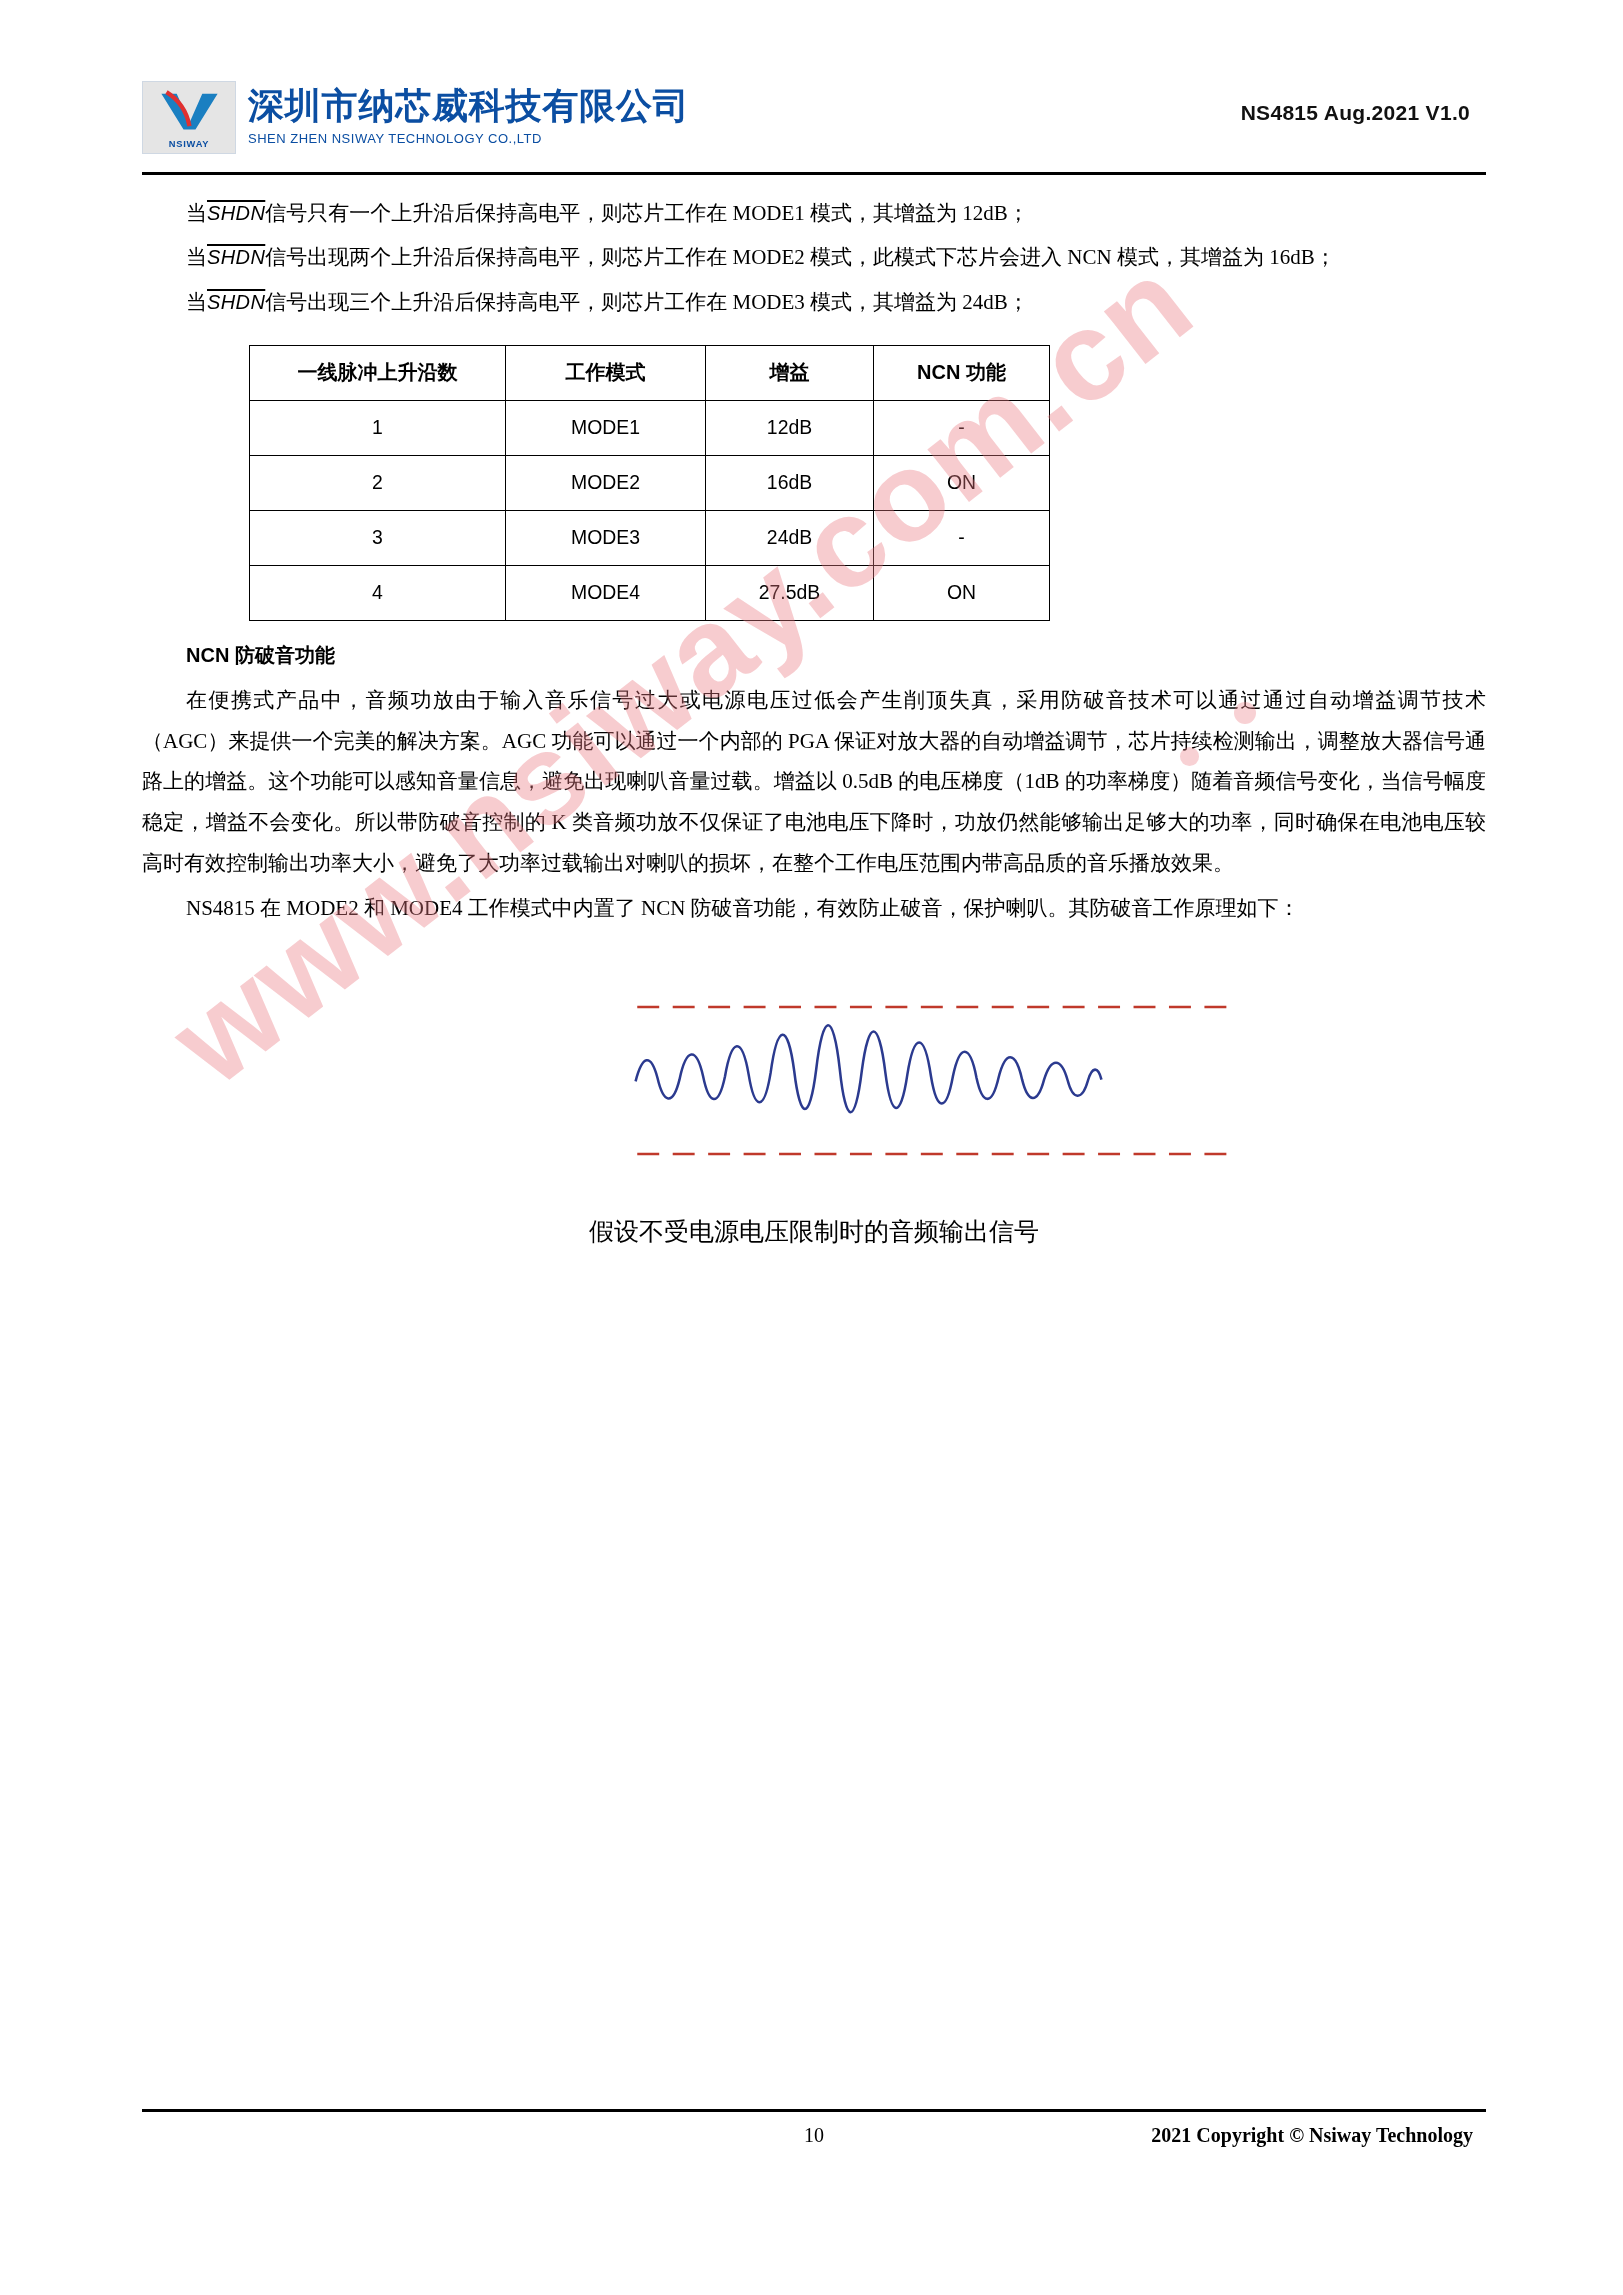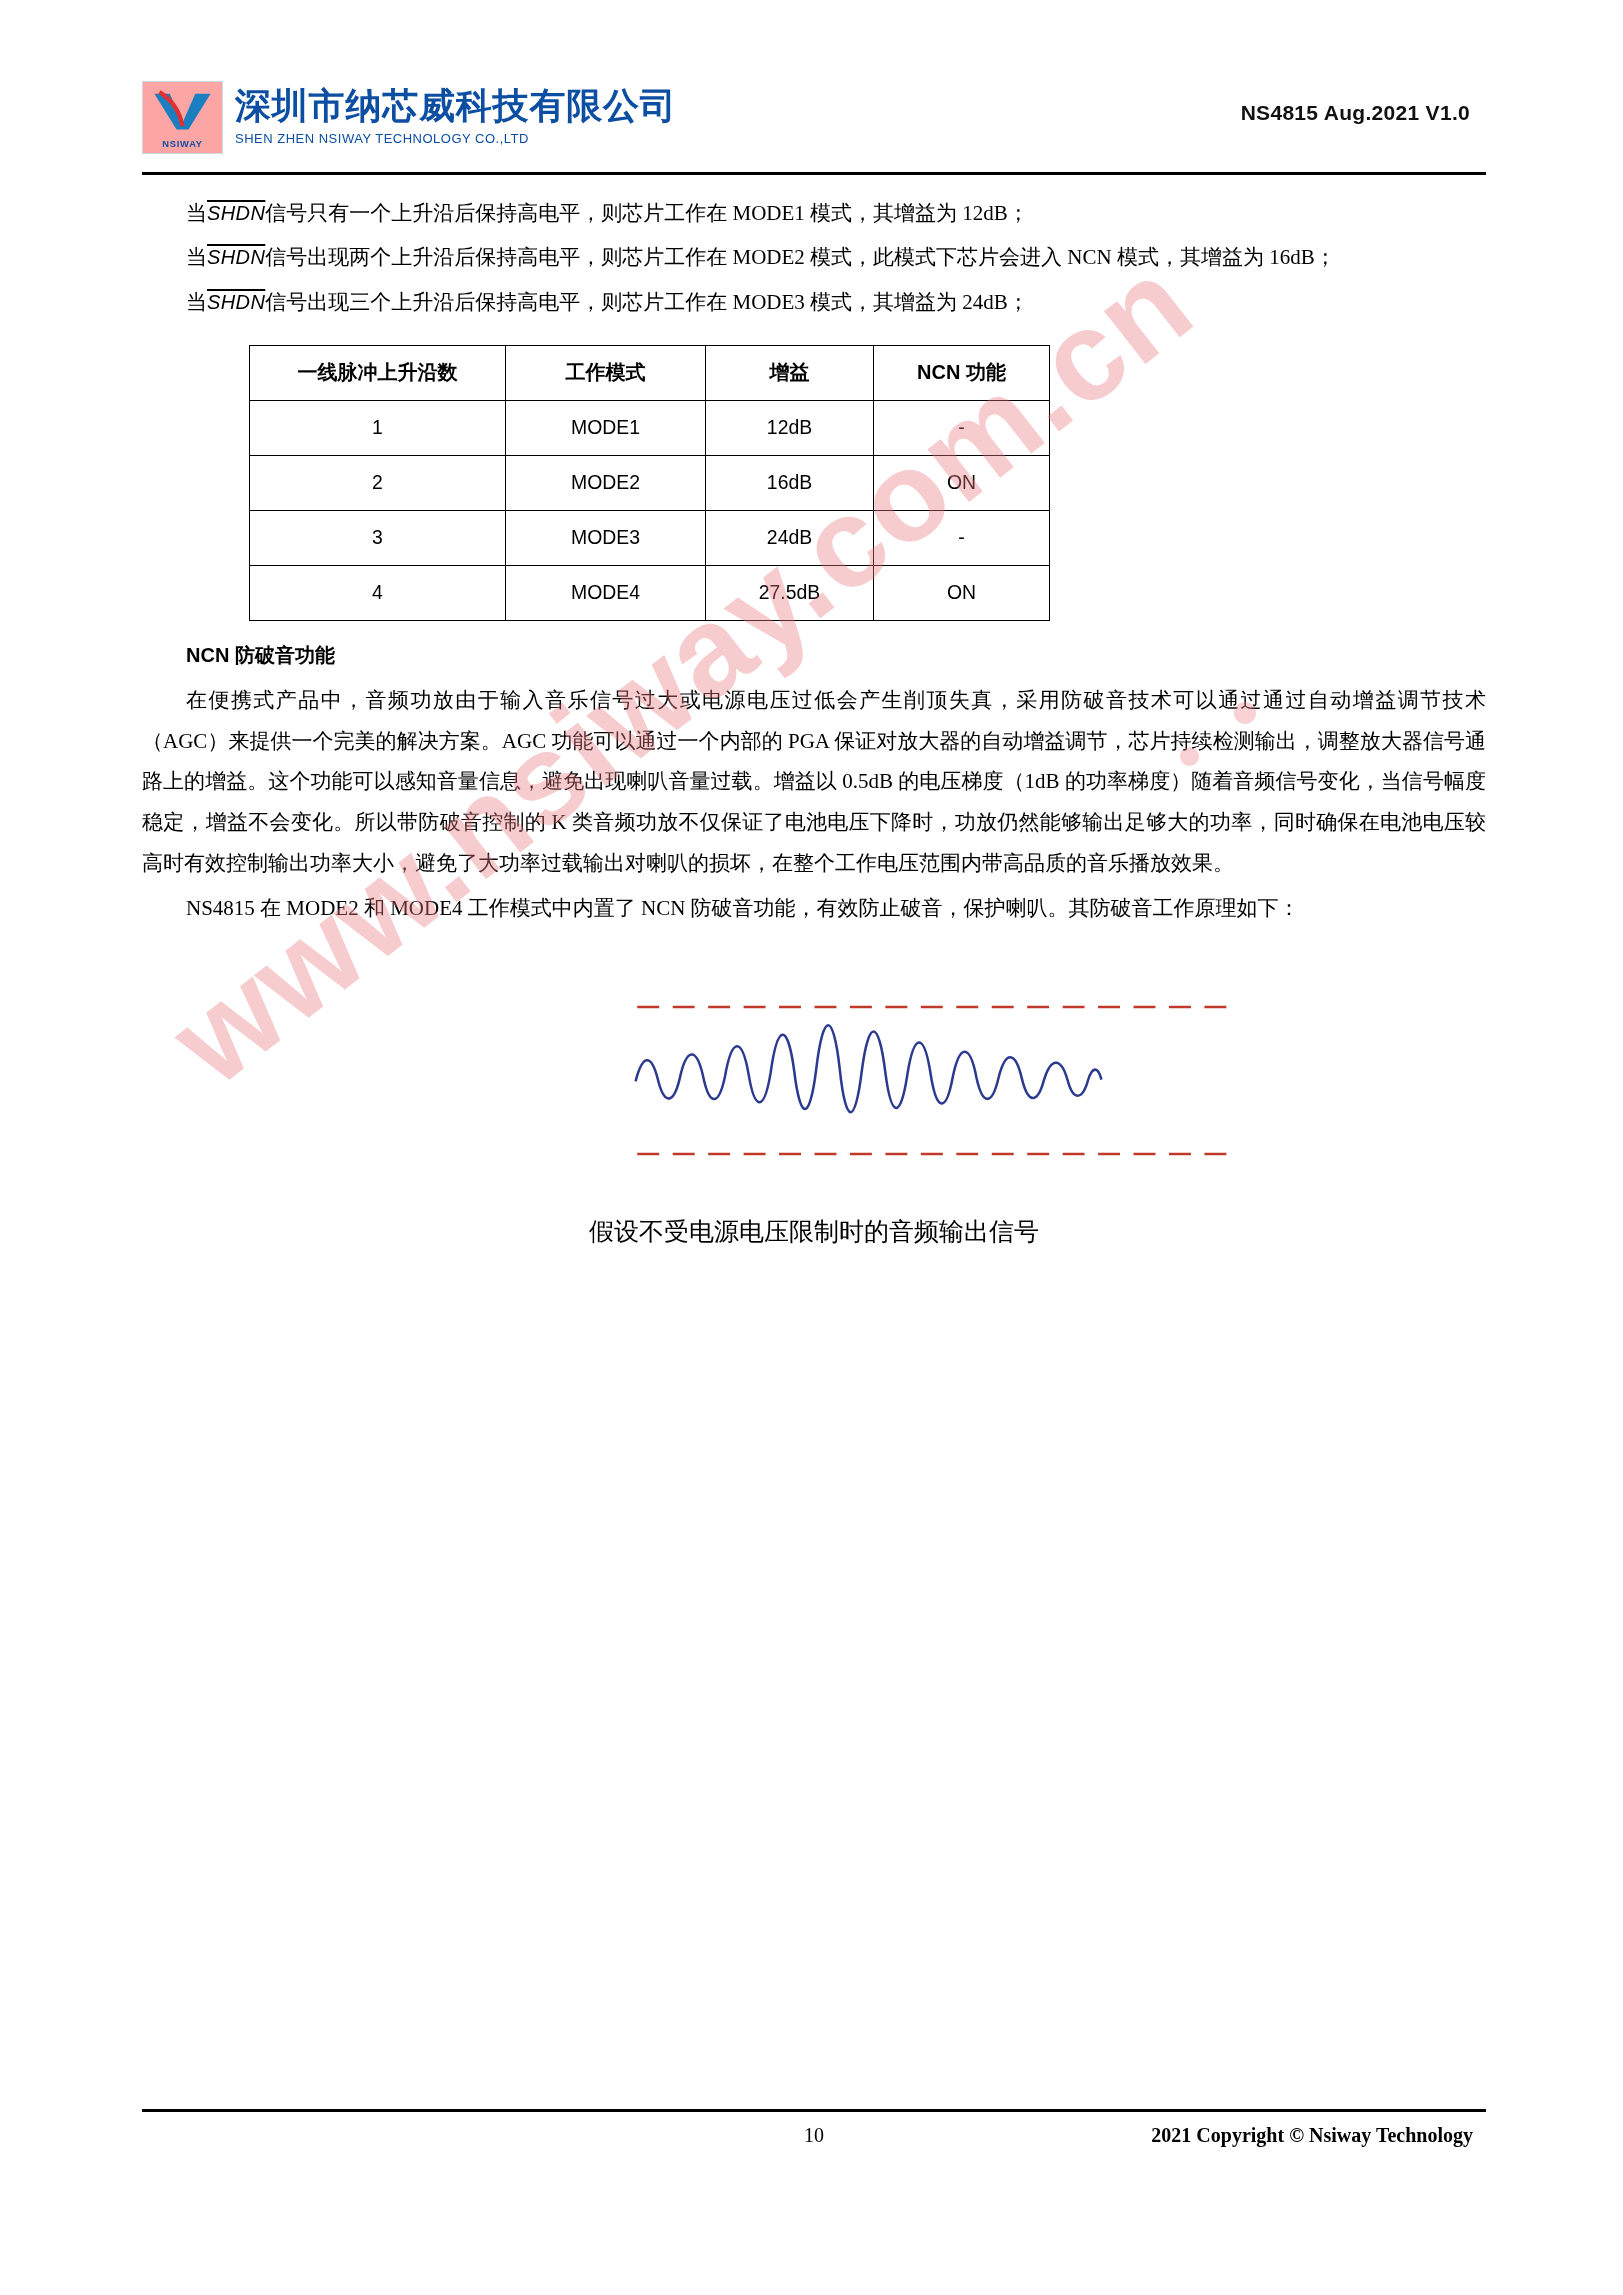--- a/index.html
+++ b/index.html
@@ -34,23 +34,23 @@
     height: 85px;
   }
   .logo-block {
     position: absolute;
     left: 0;
     top: 0;
     display: flex;
     align-items: flex-start;
   }
   .logo-mark {
-    width: 81px;
+    width: 94px;
     height: 73px;
-    background: #fca5a5;
+    background: #e5e5e5;
     border: 0.8px solid #cfd8e3;
     box-sizing: border-box;
     position: relative;
     display: flex;
     flex-direction: column;
     align-items: center;
     justify-content: flex-start;
   }
   .logo-mark .swoosh {
     margin-top: 5px;

